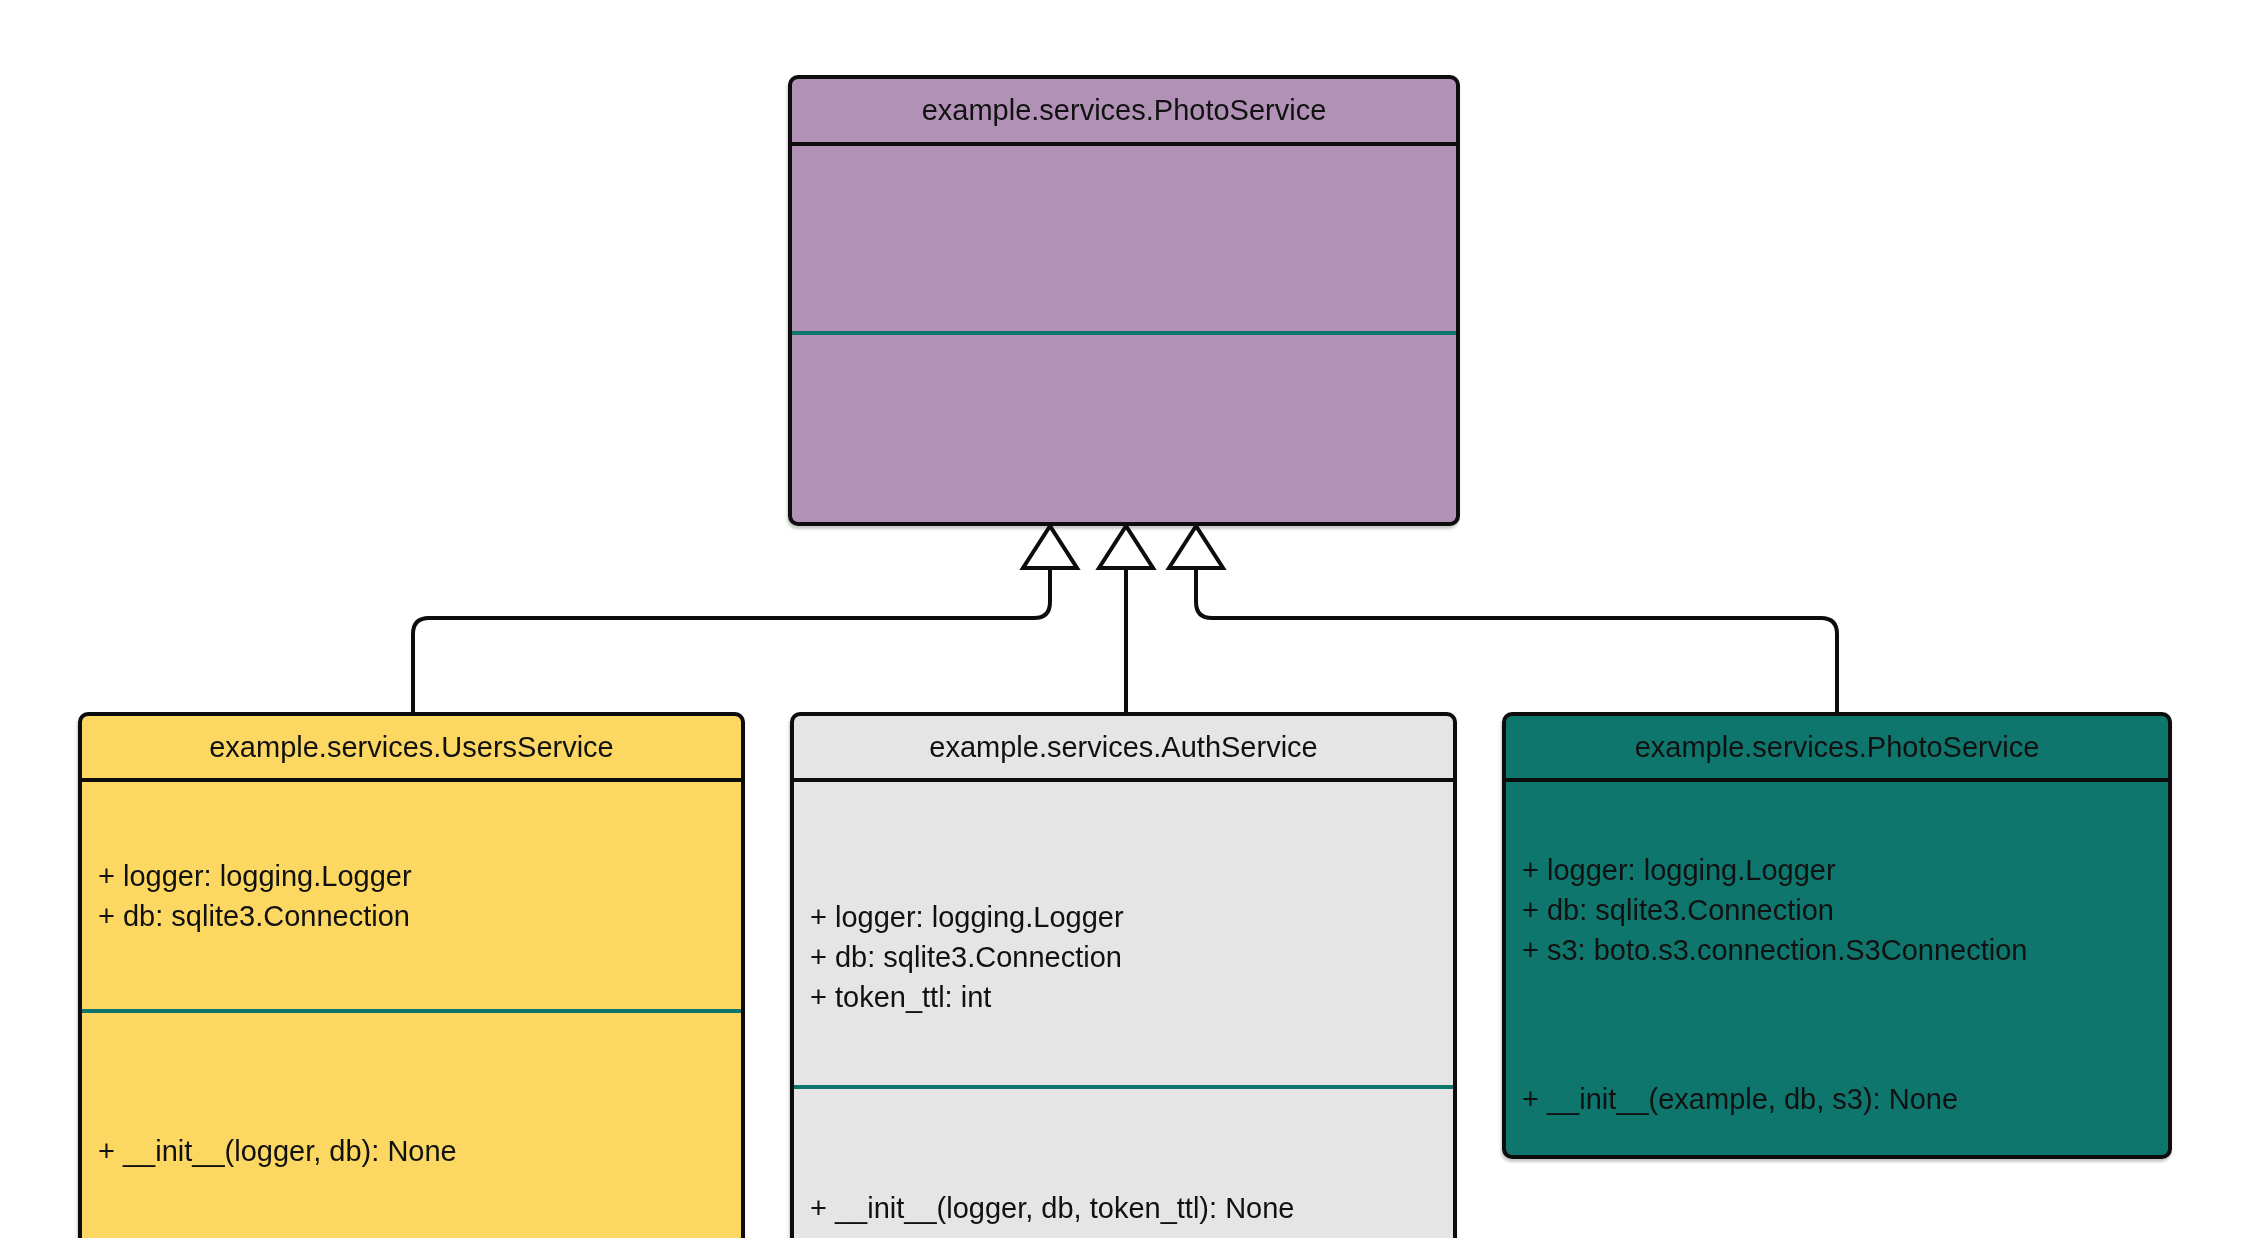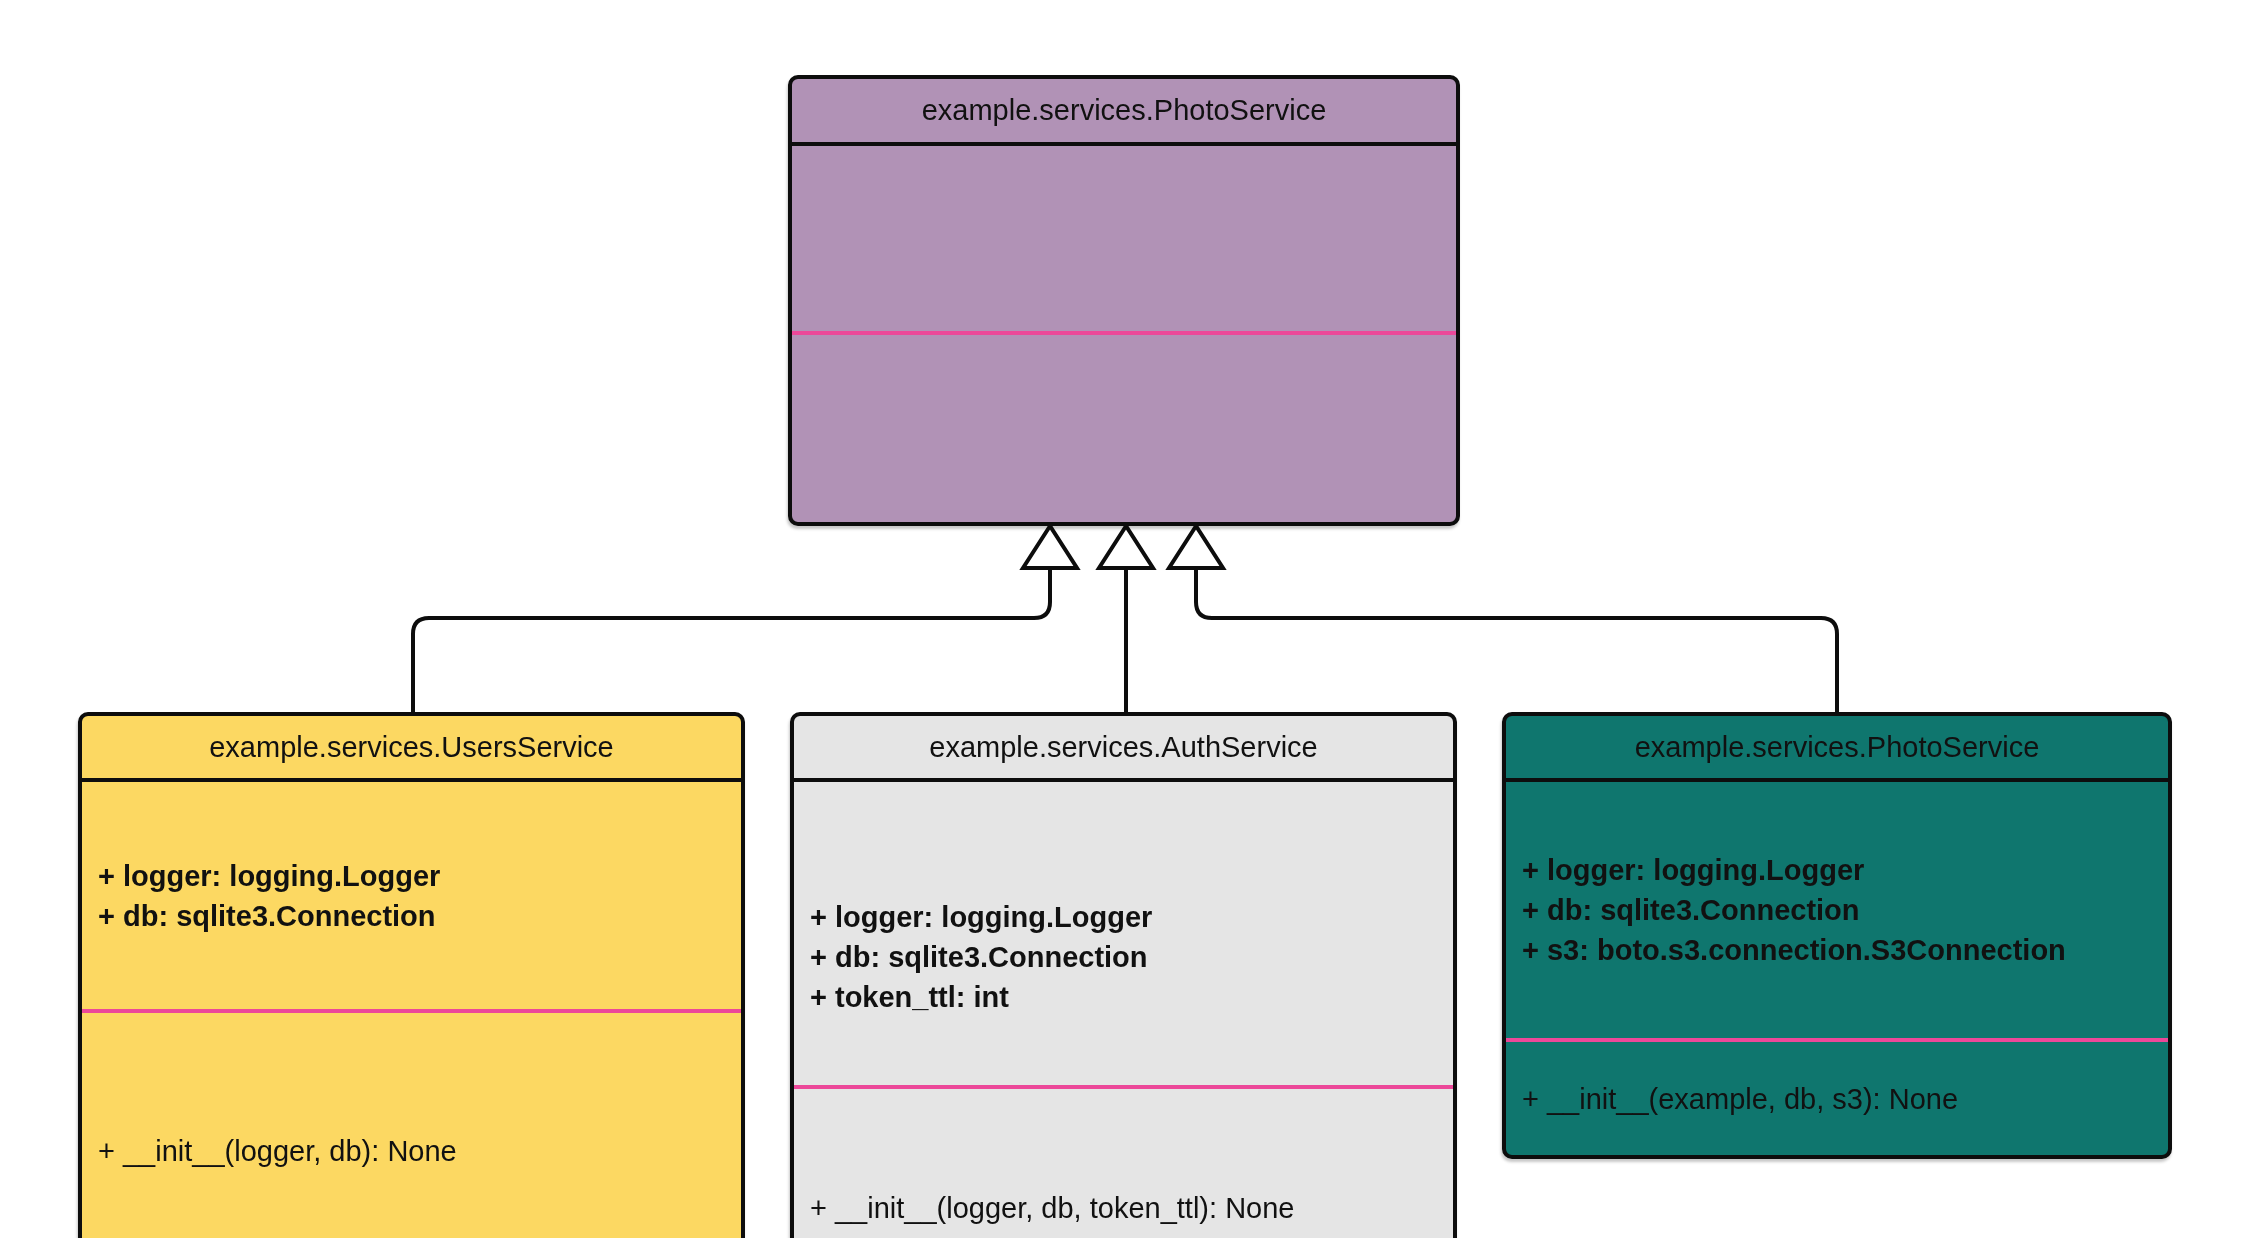--- a/index.html
+++ b/index.html
@@ -33,26 +33,25 @@
   .sec-title {
     flex: 0 0 auto;
     border-bottom: 4px solid #0d0d0d;
     display: flex;
     align-items: center;
     justify-content: center;
     font-size: 29px;
   }
   .sec-attrs {
     flex: 0 0 auto;
-    border-bottom: 4px solid #ec4899;
+    border-bottom: 4px solid #0f766e;
     display: flex;
     flex-direction: column;
     justify-content: center;
     padding-left: 16px;
-    font-weight: bold;
   }
   .sec-methods {
     flex: 1 1 auto;
     display: flex;
     flex-direction: column;
     justify-content: center;
     padding-left: 16px;
     padding-right: 8px;
   }
   .member-line {

